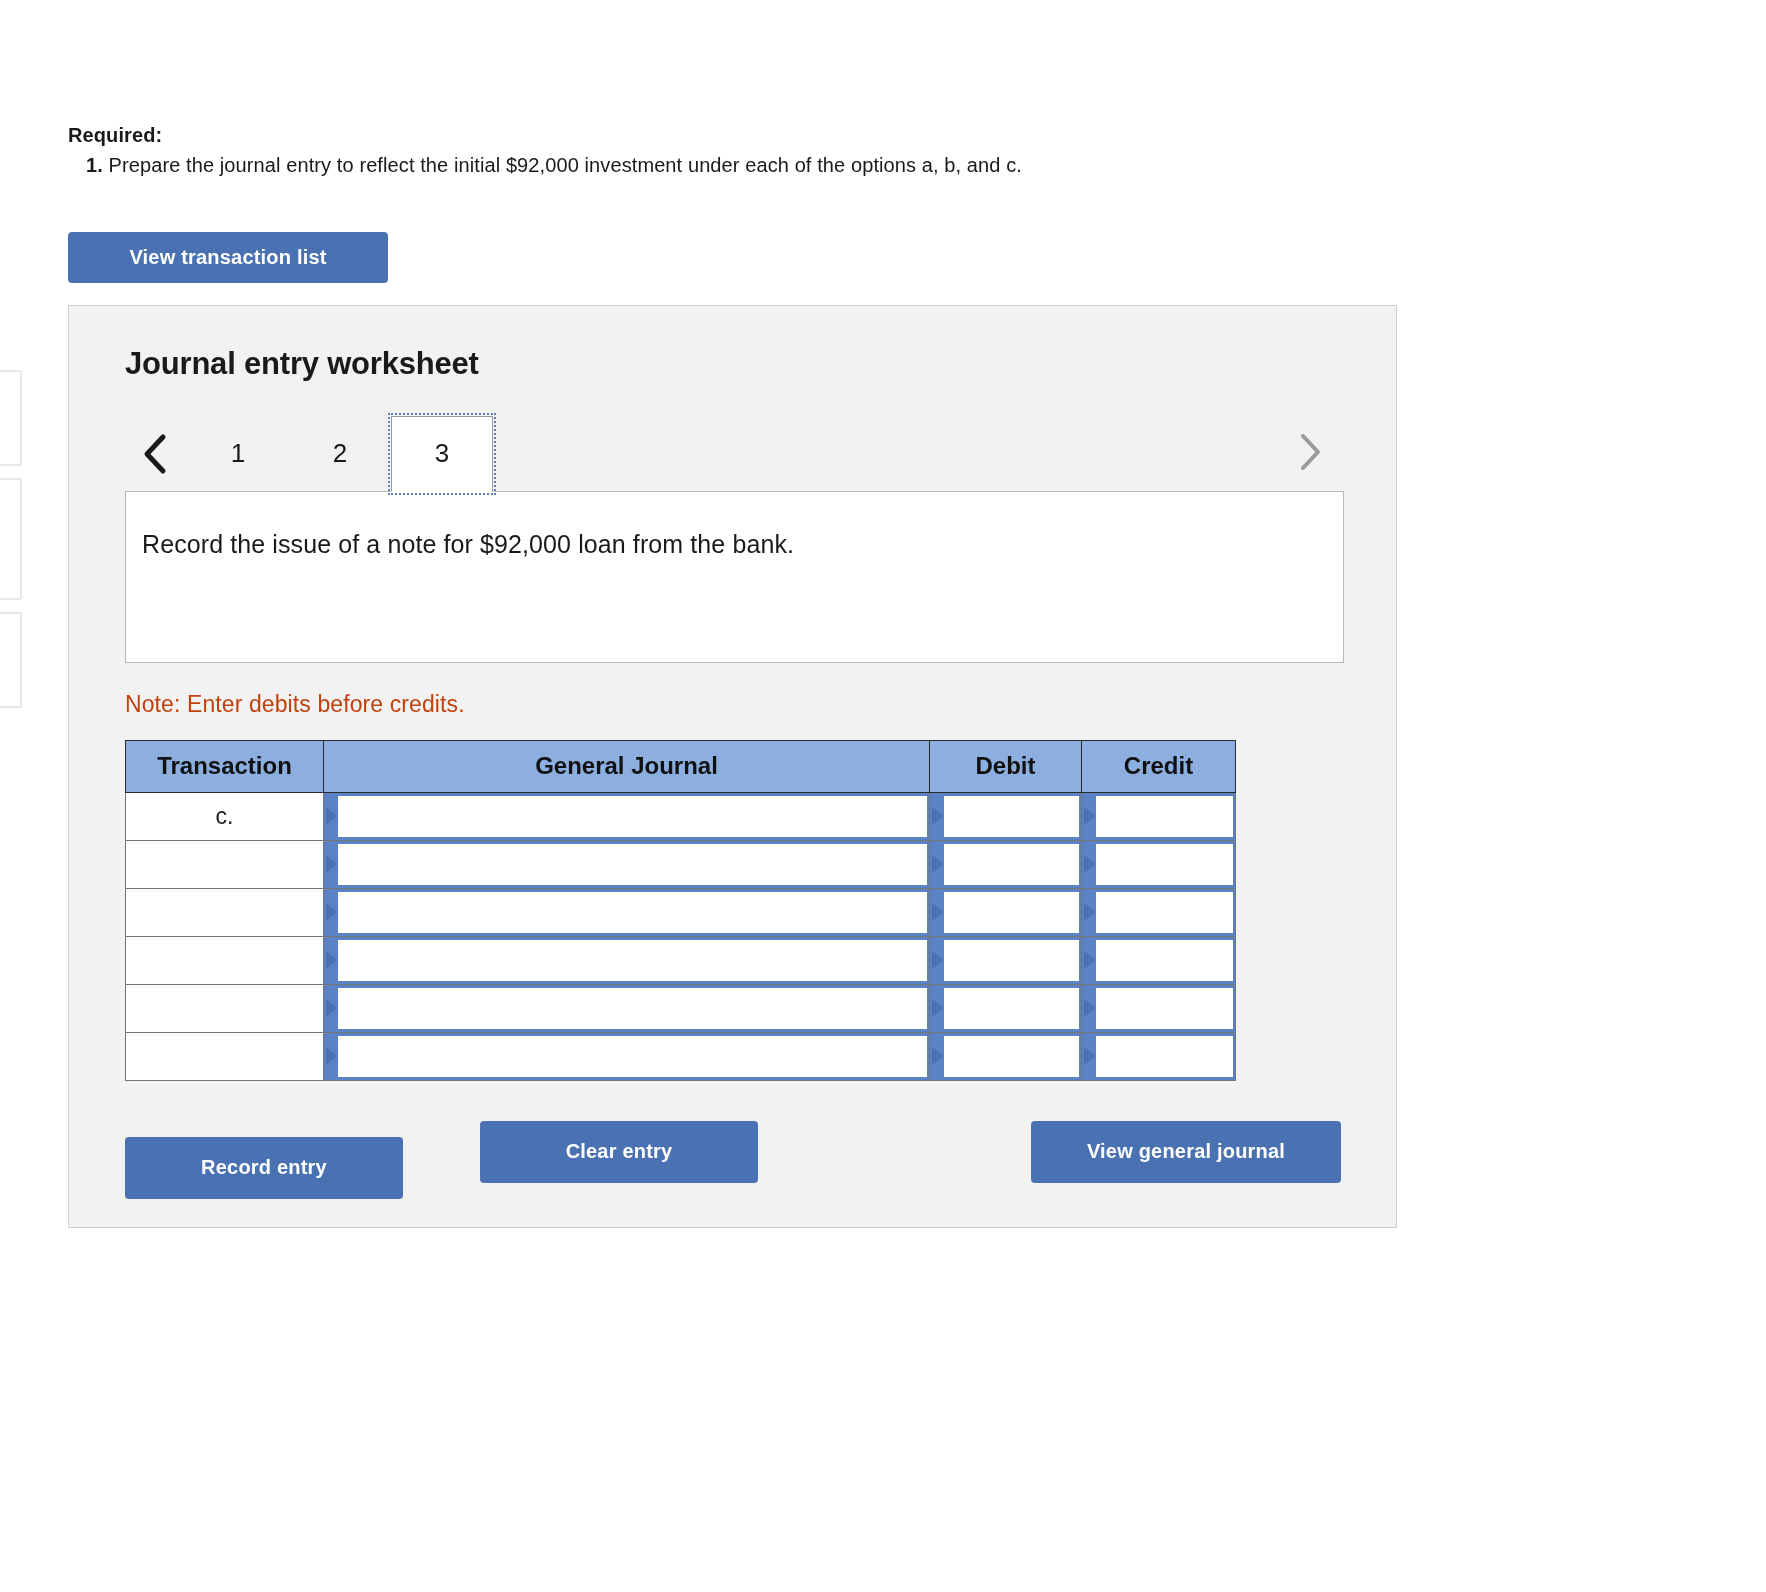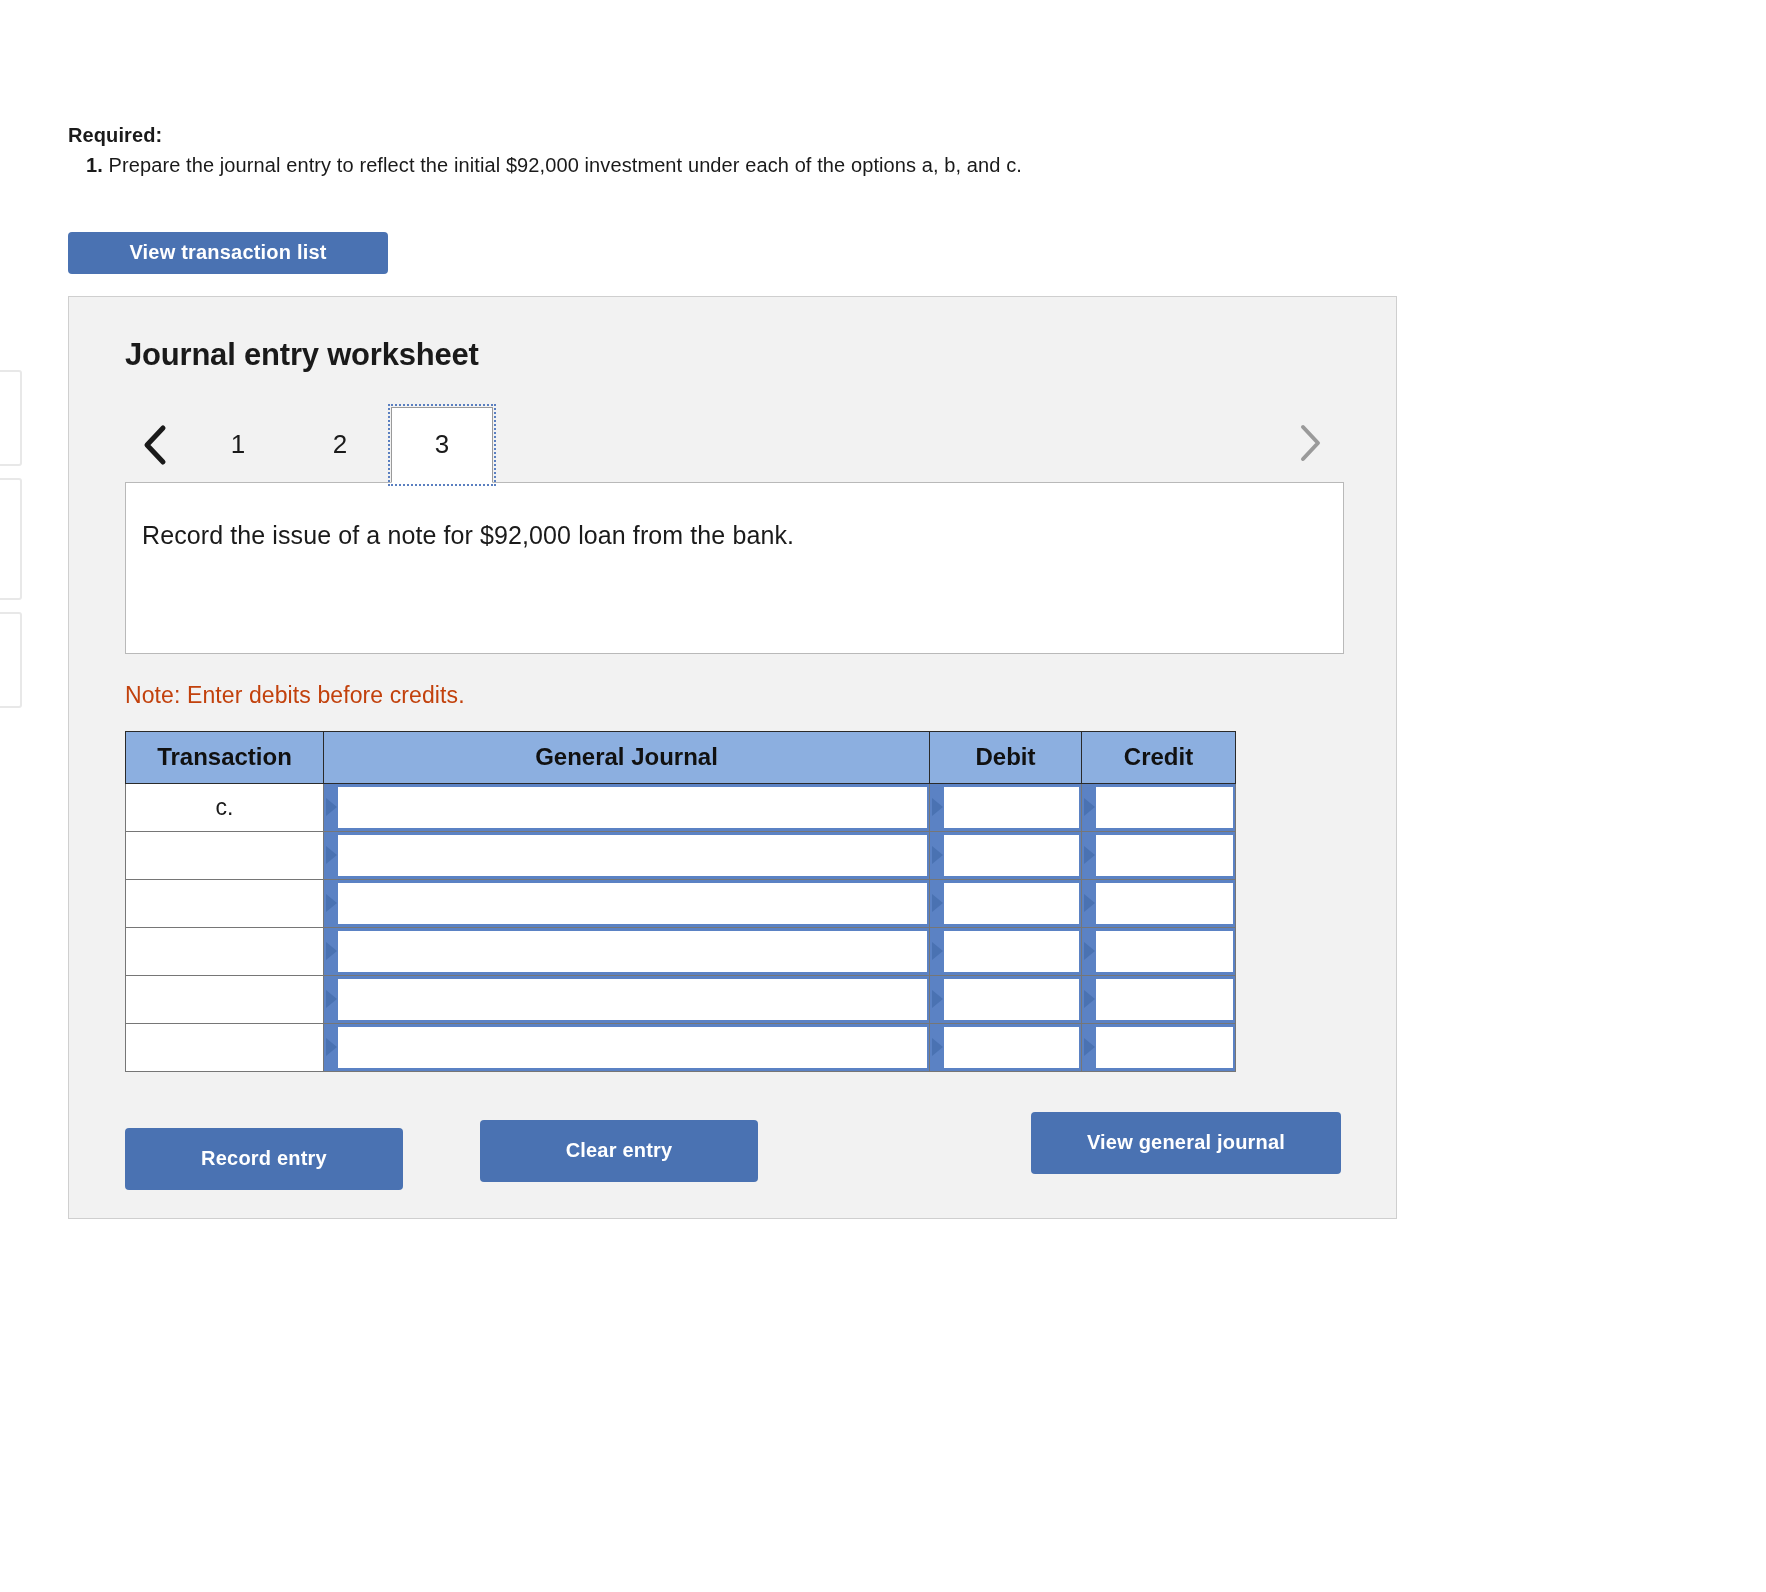--- a/index.html
+++ b/index.html
@@ -63,21 +63,21 @@
     border: none;
     border-radius: 4px;
     cursor: pointer;
     font-family: "Liberation Sans", sans-serif;
     letter-spacing: .2px;
   }
 
   .view-transaction-wrap { margin-top: 52px; }
   #view-transaction-list {
     width: 320px;
-    height: 42px;
+    height: 51px;
   }
 
   
   .panel {
     margin-top: 22px;
     width: 1329px;
     background: #f2f2f2;
     border: 1px solid #cfcfcf;
     box-sizing: border-box;
     padding: 40px 52px 44px 56px;
@@ -236,21 +236,21 @@
   .footer-btns {
     margin-top: 40px;
     width: 1215px;
     position: relative;
     height: 62px;
   }
   #record-entry {
     position: absolute; left: 0;   top: 16px; width: 278px; height: 62px;
   }
   #clear-entry {
-    position: absolute; left: 355px; top: 8px; width: 278px; height: 62px;
+    position: absolute; left: 355px; top: 0; width: 278px; height: 62px;
   }
   #view-general-journal {
     position: absolute; left: 906px; top: 0; width: 310px; height: 62px;
   }
 </style>
 </head>
 <body>
 
 <div class="edge-ghost g1"></div>
 <div class="edge-ghost g2"></div>

